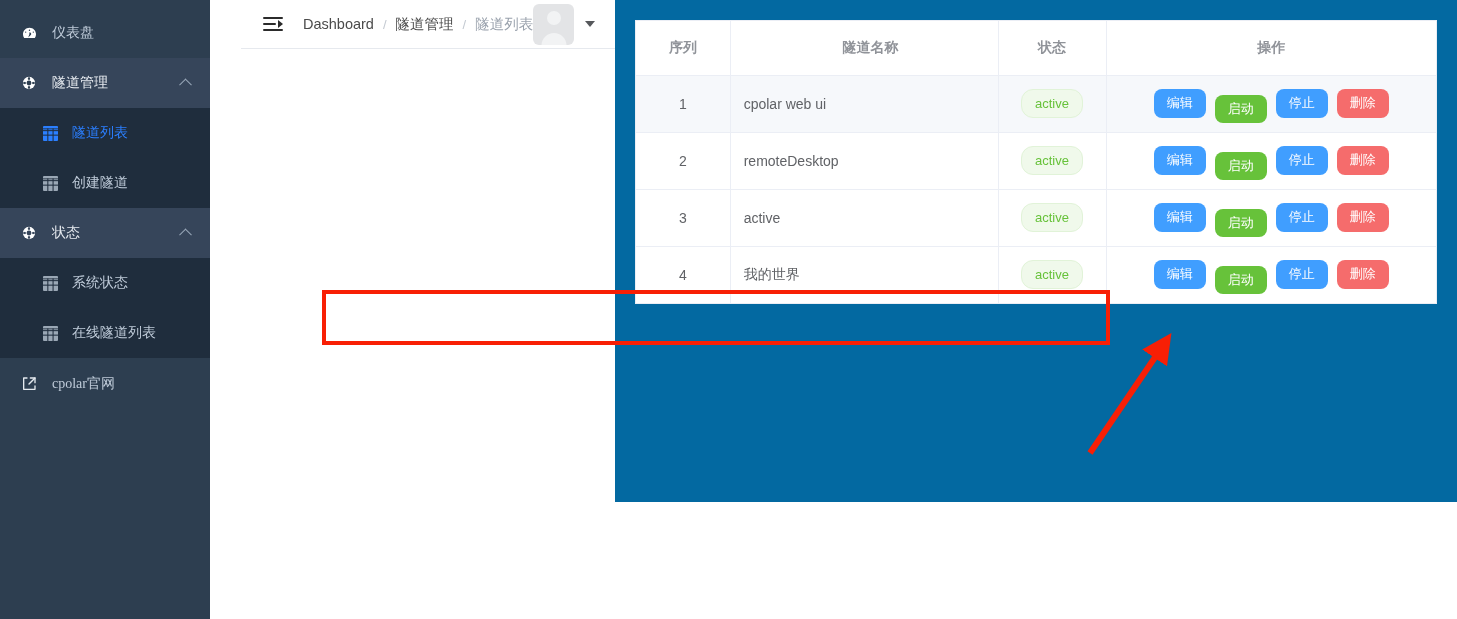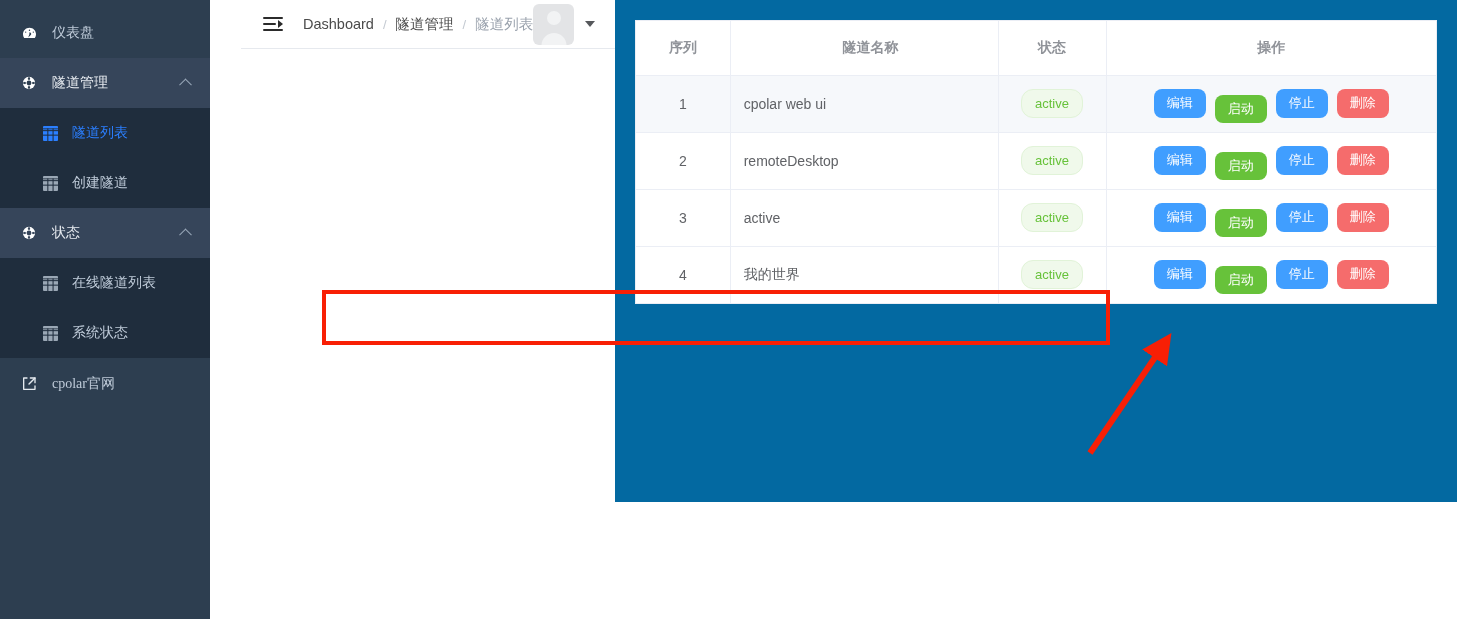--- a/index.html
+++ b/index.html
@@ -375,34 +375,34 @@
           <span class="ico">
             <svg width="15" height="15" viewBox="0 0 16 16" fill="currentColor">
               <rect x="0" y="0" width="16" height="16" rx="1"></rect>
               <rect x="0" y="4.4" width="16" height="1.1" fill="#1f2d3d"></rect>
               <rect x="0" y="9.2" width="16" height="1.1" fill="#1f2d3d"></rect>
               <rect x="4.6" y="2.6" width="1.1" height="13.4" fill="#1f2d3d"></rect>
               <rect x="10.2" y="2.6" width="1.1" height="13.4" fill="#1f2d3d"></rect>
               <rect x="0" y="2.6" width="16" height="0.9" fill="#1f2d3d"></rect>
             </svg>
           </span>
-          <span class="label">在线隧道列表</span>
+          <span class="label">系统状态</span>
         </div>
         <div class="sub-item">
           <span class="ico">
             <svg width="15" height="15" viewBox="0 0 16 16" fill="currentColor">
               <rect x="0" y="0" width="16" height="16" rx="1"></rect>
               <rect x="0" y="4.4" width="16" height="1.1" fill="#1f2d3d"></rect>
               <rect x="0" y="9.2" width="16" height="1.1" fill="#1f2d3d"></rect>
               <rect x="4.6" y="2.6" width="1.1" height="13.4" fill="#1f2d3d"></rect>
               <rect x="10.2" y="2.6" width="1.1" height="13.4" fill="#1f2d3d"></rect>
               <rect x="0" y="2.6" width="16" height="0.9" fill="#1f2d3d"></rect>
             </svg>
           </span>
-          <span class="label">系统状态</span>
+          <span class="label">在线隧道列表</span>
         </div>
       </div>
 
       <div class="nav-item external">
         <span class="ico">
           <svg width="16" height="16" viewBox="0 0 24 24" fill="none" stroke="currentColor" stroke-width="2" stroke-linecap="round" stroke-linejoin="round">
             <path d="M9 3H4v17h17v-5"></path>
             <path d="M14 3h7v7"></path>
             <path d="M21 3l-9 9"></path>
           </svg>

